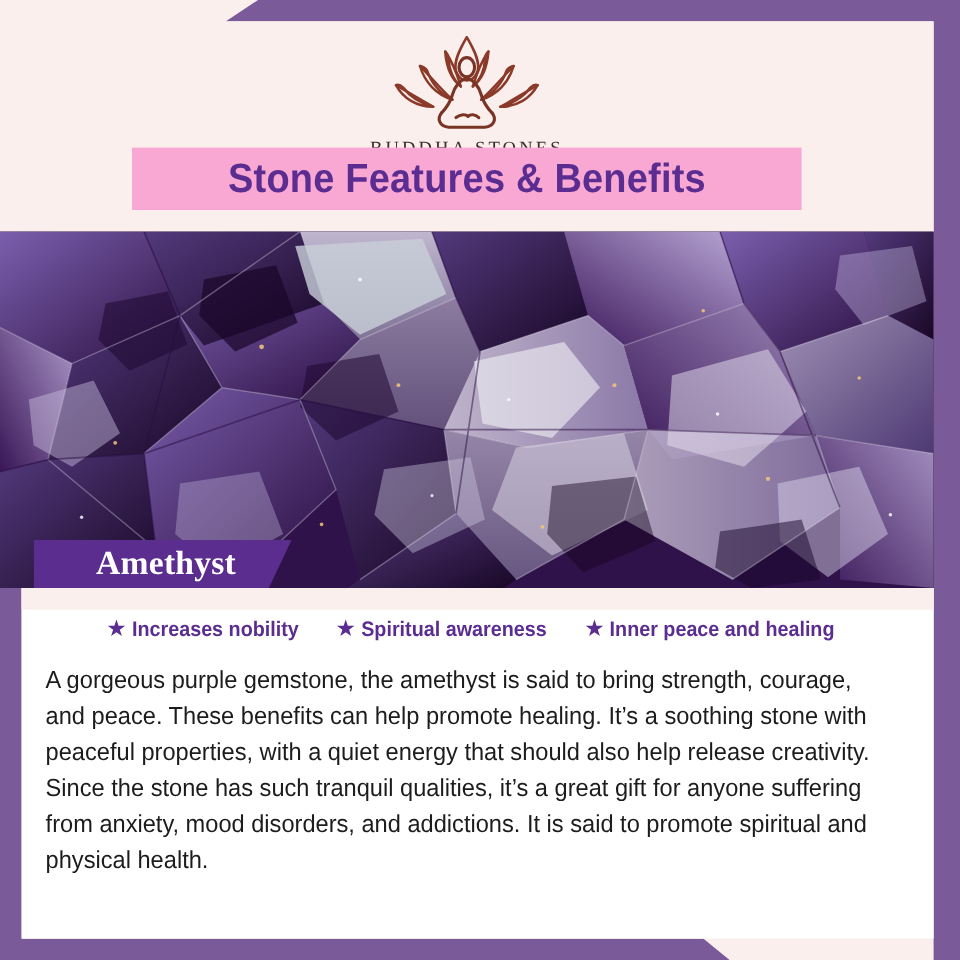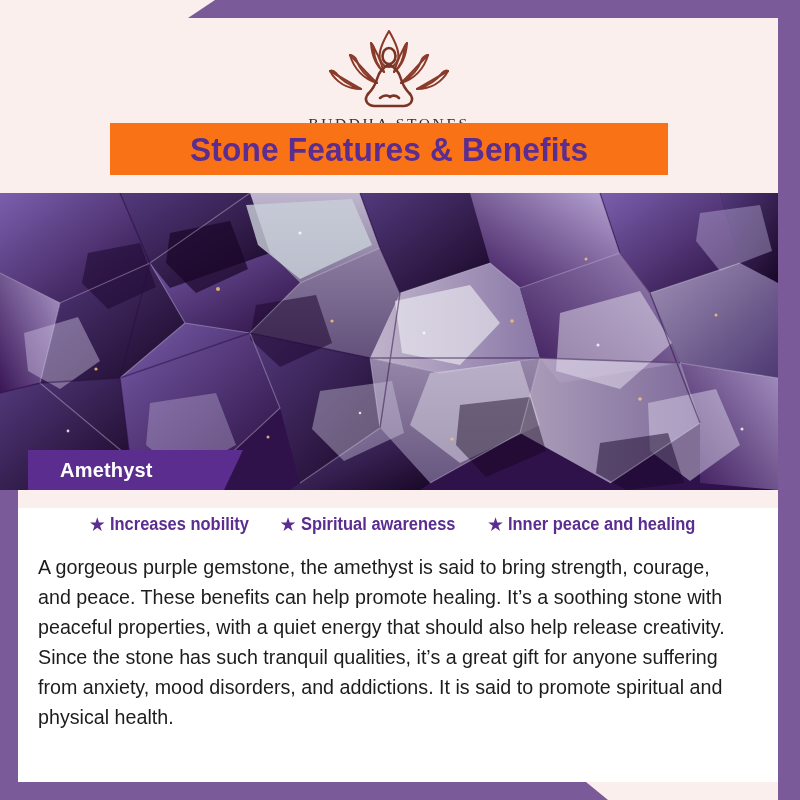--- a/index.html
+++ b/index.html
@@ -91,21 +91,21 @@
     text-align: center;
     white-space: nowrap;
   }
 
   .title-band {
     position: absolute;
     top: 123px;
     left: 110px;
     width: 558px;
     height: 52px;
-    background: #f97316;
+    background: #f9a8d4;
     display: flex;
     align-items: center;
     justify-content: center;
   }
   .title-text {
     font-family: "Liberation Sans Narrow", "Liberation Sans", sans-serif;
     font-weight: bold;
     font-size: 34px;
     color: #5b2d90;
     letter-spacing: 0.2px;
@@ -135,25 +135,25 @@
     top: 450px;
     left: 28px;
     width: 215px;
     height: 40px;
     background: #5b2d8e;
     clip-path: polygon(0 0, 215px 0, 196px 40px, 0 40px);
     display: flex;
     align-items: center;
   }
   .stone-name {
-    margin-left: 32px;
+    margin-left: 52px;
     color: #ffffff;
-    font-family: Liberation Sans, sans-serif;
+    font-family: Liberation Serif, serif;
     font-weight: bold;
-    font-size: 20px;
+    font-size: 28px;
     letter-spacing: 0.2px;
     white-space: nowrap;
   }
 
   
   .content {
     position: absolute;
     top: 490px;
     left: 18px;
     width: 760px;

